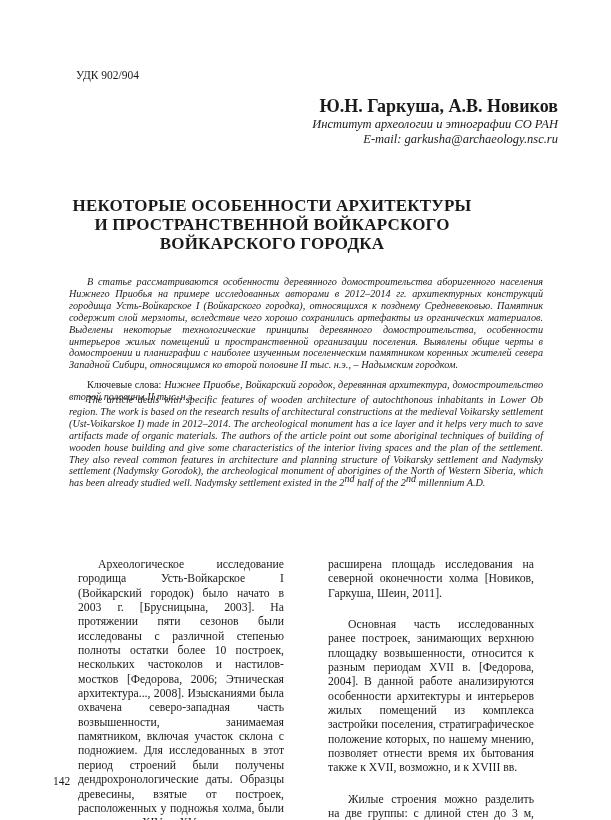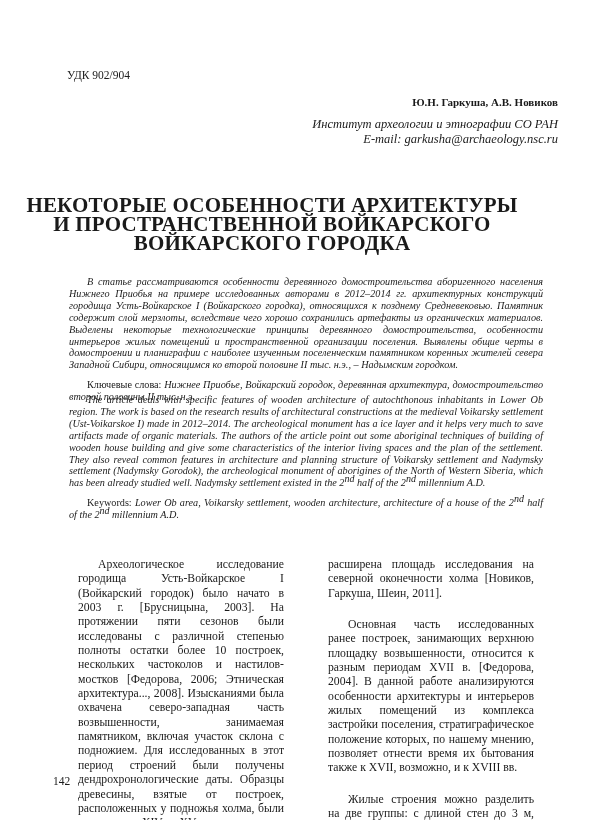--- a/index.html
+++ b/index.html
@@ -1,22 +1,22 @@
 <!DOCTYPE html>
 <html><head>
 <meta charset="utf-8">
 <style>
   html, body { margin:0; padding:0; background:#ffffff; }
   body { width:611px; height:820px; position:relative; overflow:hidden; color:#1a1a1a;
          font-family:"Liberation Serif", "DejaVu Serif", serif; }
   .abs { position:absolute; }
-  .udk { left:67px; top:69px; font-size:11.5px; }
-  .authors { right:53px; top:96px; font-size:11px; font-weight:bold; text-align:right; }
+  .udk { left:76px; top:69px; font-size:11.5px; }
+  .authors { right:53px; top:96px; font-size:18px; font-weight:bold; text-align:right; }
   .affil { right:53px; top:117px; font-size:12.5px; font-style:italic; text-align:right; line-height:15px;margin-left:16px; }
-  .title { left:0; width:544px; top:196px; text-align:center; font-size:21px; font-weight:bold; line-height:19px; letter-spacing:0.2px; }
+  .title { left:0; width:544px; top:196px; text-align:center; font-size:17px; font-weight:bold; line-height:19px; letter-spacing:0.2px; }
   .abstract { left:61px; width:490px; font-size:10.2px; line-height:11.9px; text-align:justify; }
   .abstract p { margin:8px; }
   .abs-ru { top:268px; font-style:italic; }
   .kw { font-style:normal; }
   .kw i { font-style:italic; }
   .abs-en { top:386px; font-style:italic; }
   .indent { text-indent:18px; }
   .col { width:240px; font-size:11.7px; line-height:14.35px; text-align:justify; top:541px; }
   .col p { margin:17px; text-indent:20px; }
   .col p.cont { text-indent:0; }
@@ -41,21 +41,20 @@
   <div>ВОЙКАРСКОГО ГОРОДКА</div>
 </div>
 
 <div class="abs abstract abs-ru">
   <p class="indent">В статье рассматриваются особенности деревянного домостроительства аборигенного населения Нижнего Приобья на примере исследованных авторами в 2012–2014 гг. архитектурных конструкций городища Усть-Войкарское I (Войкарского городка), относящихся к позднему Средневековью. Памятник содержит слой мерзлоты, вследствие чего хорошо сохранились артефакты из органических материалов. Выделены некоторые технологические принципы деревянного домостроительства, особенности интерьеров жилых помещений и пространственной организации поселения. Выявлены общие черты в домостроении и планиграфии с наиболее изученным поселенческим памятником коренных жителей севера Западной Сибири, относящимся ко второй половине II тыс. н.э., – Надымским городком.</p>
   <p class="indent kw"><span>Ключевые слова:</span> <i>Нижнее Приобье, Войкарский городок, деревянная архитектура, домостроительство второй половины II тыс. н.э.</i></p>
 </div>
 
 <div class="abs abstract abs-en">
   <p class="indent"><span>The article deals with specific features of wooden architecture of autochthonous inhabitants in Lower Ob region. The work is based on the research results of architectural constructions at the medieval Voikarsky settlement (Ust-Voikarskoe I) made in 2012–2014. The archeological monument has a ice layer and it helps very much to save artifacts made of organic materials. The authors of the article point out some aboriginal techniques of building of wooden house building and give some characteristics of the interior living spaces and the plan of the settlement. They also reveal common features in architecture and planning structure of Voikarsky settlement and Nadymsky settlement (Nadymsky Gorodok), the archeological monument of aborigines of the North of Western Siberia, which has been already studied well. Nadymsky settlement existed in the 2</span><sup>nd</sup><span> half of the 2</span><sup>nd</sup><span> millennium A.D.</span></p>
-  <p class="indent kw"><span>Keywords:</span> <i><span>Lower Ob area, Voikarsky settlement, wooden architecture, architecture of a house of the 2</span><sup>nd</sup><span> half of the 2</span><sup>nd</sup><span> millennium A.D.</span></i></p>
 </div>
 
 <div class="abs col col-left">
   <p>Археологическое исследование городища Усть-Войкарское I (Войкарский городок) было начато в 2003 г. [Брусницына, 2003]. На протяжении пяти сезонов были исследованы с различной степенью полноты остатки более 10 построек, нескольких частоколов и настилов-мостков [Федорова, 2006; Этническая архитектура..., 2008]. Изысканиями была охвачена северо-западная часть возвышенности, занимаемая памятником, включая участок склона с подножием. Для исследованных в этот период строений были получены дендрохронологические даты. Образцы древесины, взятые от построек, расположенных у подножья холма, были датированы XIV и XV вв., на вершине холма – XVII – концом XIX в. [Гурская, 2008].</p>
   <p>В 2012 г. работы на памятнике были продолжены: прирезкой к раскопам прошлых лет была</p>
 </div>
 
 <div class="abs col col-right">
   <p class="cont">расширена площадь исследования на северной оконечности холма [Новиков, Гаркуша, Шеин, 2011].</p>
   <p>Основная часть исследованных ранее построек, занимающих верхнюю площадку возвышенности, относится к разным периодам XVII в. [Федорова, 2004]. В данной работе анализируются особенности архитектуры и интерьеров жилых помещений из комплекса застройки поселения, стратиграфическое положение которых, по нашему мнению, позволяет отнести время их бытования также к XVII, возможно, и к XVIII вв.</p>

